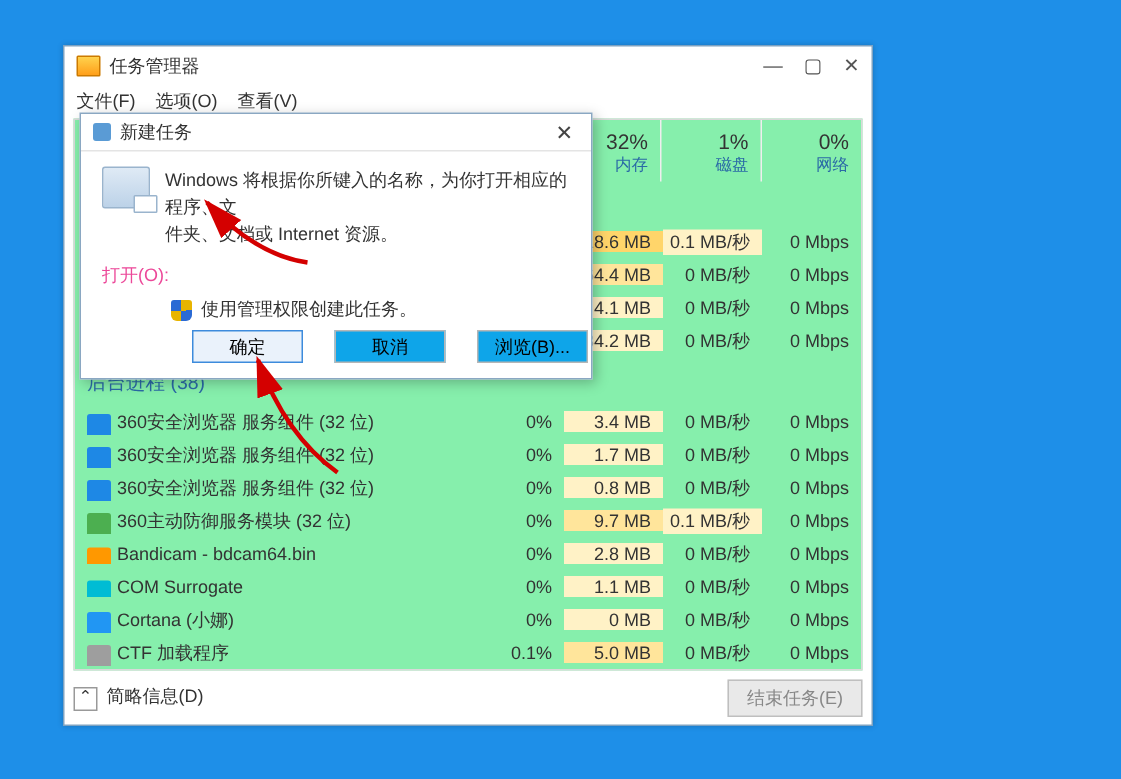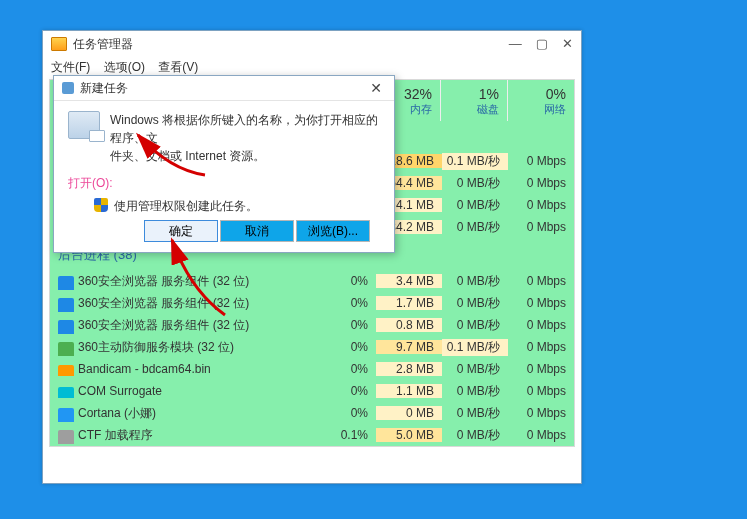--- a/index.html
+++ b/index.html
@@ -29,23 +29,23 @@
 .dialog{position:absolute;left:53px;top:75px;width:340px;height:176px;background:#fff;border:1px solid #8aa7c2;box-shadow:2px 2px 8px rgba(0,0,0,.25)}
 .dlg-title{height:24px;line-height:24px;padding:0 8px;font-size:12px;color:#333;display:flex;align-items:center;border-bottom:1px solid #e4e4e4}
 .dlg-title .x{margin-left:auto;color:#444;font-size:14px;padding:0 4px}
 .dlg-body{padding:10px 14px 0 14px;display:flex;gap:10px}
 .runicon{width:30px;height:26px;background:linear-gradient(#dfeaf5,#bcd2e8);border:1px solid #9ab4cd;border-radius:2px;position:relative;flex-shrink:0}
 .runicon::after{content:"";position:absolute;right:-6px;bottom:-4px;width:14px;height:10px;background:#fff;border:1px solid #9ab4cd;border-radius:1px}
 .dlg-text{font-size:12px;color:#333;line-height:18px}
 .dlg-open{display:flex;align-items:center;padding:10px 14px 0 14px;gap:6px}
 .dlg-open label{font-size:12px;color:#ec4899}
 .dlg-open input{flex:1;border:1px solid #7eb3e8;padding:2px 6px;font-size:12px;height:18px;outline:none}
-.dlg-admin{padding:6px 14px 0 40px;font-size:12px;color:#333;display:flex;gap:6px}
+.dlg-admin{padding:6px 14px 0 60px;font-size:12px;color:#333;display:flex;align-items:center;gap:6px}
 .shield{width:14px;height:14px;display:inline-block;background:conic-gradient(#e8b400 0 25%,#2a6ad4 0 50%,#e8b400 0 75%,#2a6ad4 0);border-radius:2px 2px 4px 4px}
-.dlg-btns{position:absolute;bottom:10px;right:24px;display:flex;gap:2px}
+.dlg-btns{position:absolute;bottom:10px;right:2px;display:flex;gap:21px}
 .dlg-btns button{width:74px;height:22px;font-size:12px;background:#0ea5e9;border:1px solid #b6b6b6}
 .dlg-btns button.primary{border:1px solid #3d8bdc;background:#eaf2fb}
 .arrow{position:absolute;pointer-events:none}
 .arrow svg{overflow:visible}
 </style>
 </head>
 <body>
 
 <div class="tm-window">
   <div class="tm-title">
@@ -165,20 +165,24 @@
         <div class="row">
     <div class="name"><span class="ico" style="background:#9e9e9e"></span>CTF 加载程序</div>
     <div class="cell" style="width:40px">0.1%</div>
     <div class="cell hi2">5.0 MB</div>
     <div class="cell ">0 MB/秒</div>
     <div class="cell">0 Mbps</div>
         </div>
       </div>
   </div>
 
+  <div class="tm-footer">
+    <span class="less">简略信息(D)</span>
+    <button class="endbtn">结束任务(E)</button>
+  </div>
 </div>
 
 <div class="dialog">
   <div class="dlg-title">
     <span style="width:12px;height:12px;background:#5a9bd5;border-radius:2px;margin-right:6px"></span>
     <span>新建任务</span>
     <span class="x">✕</span>
   </div>
   <div class="dlg-body">
     <div class="runicon"></div>

